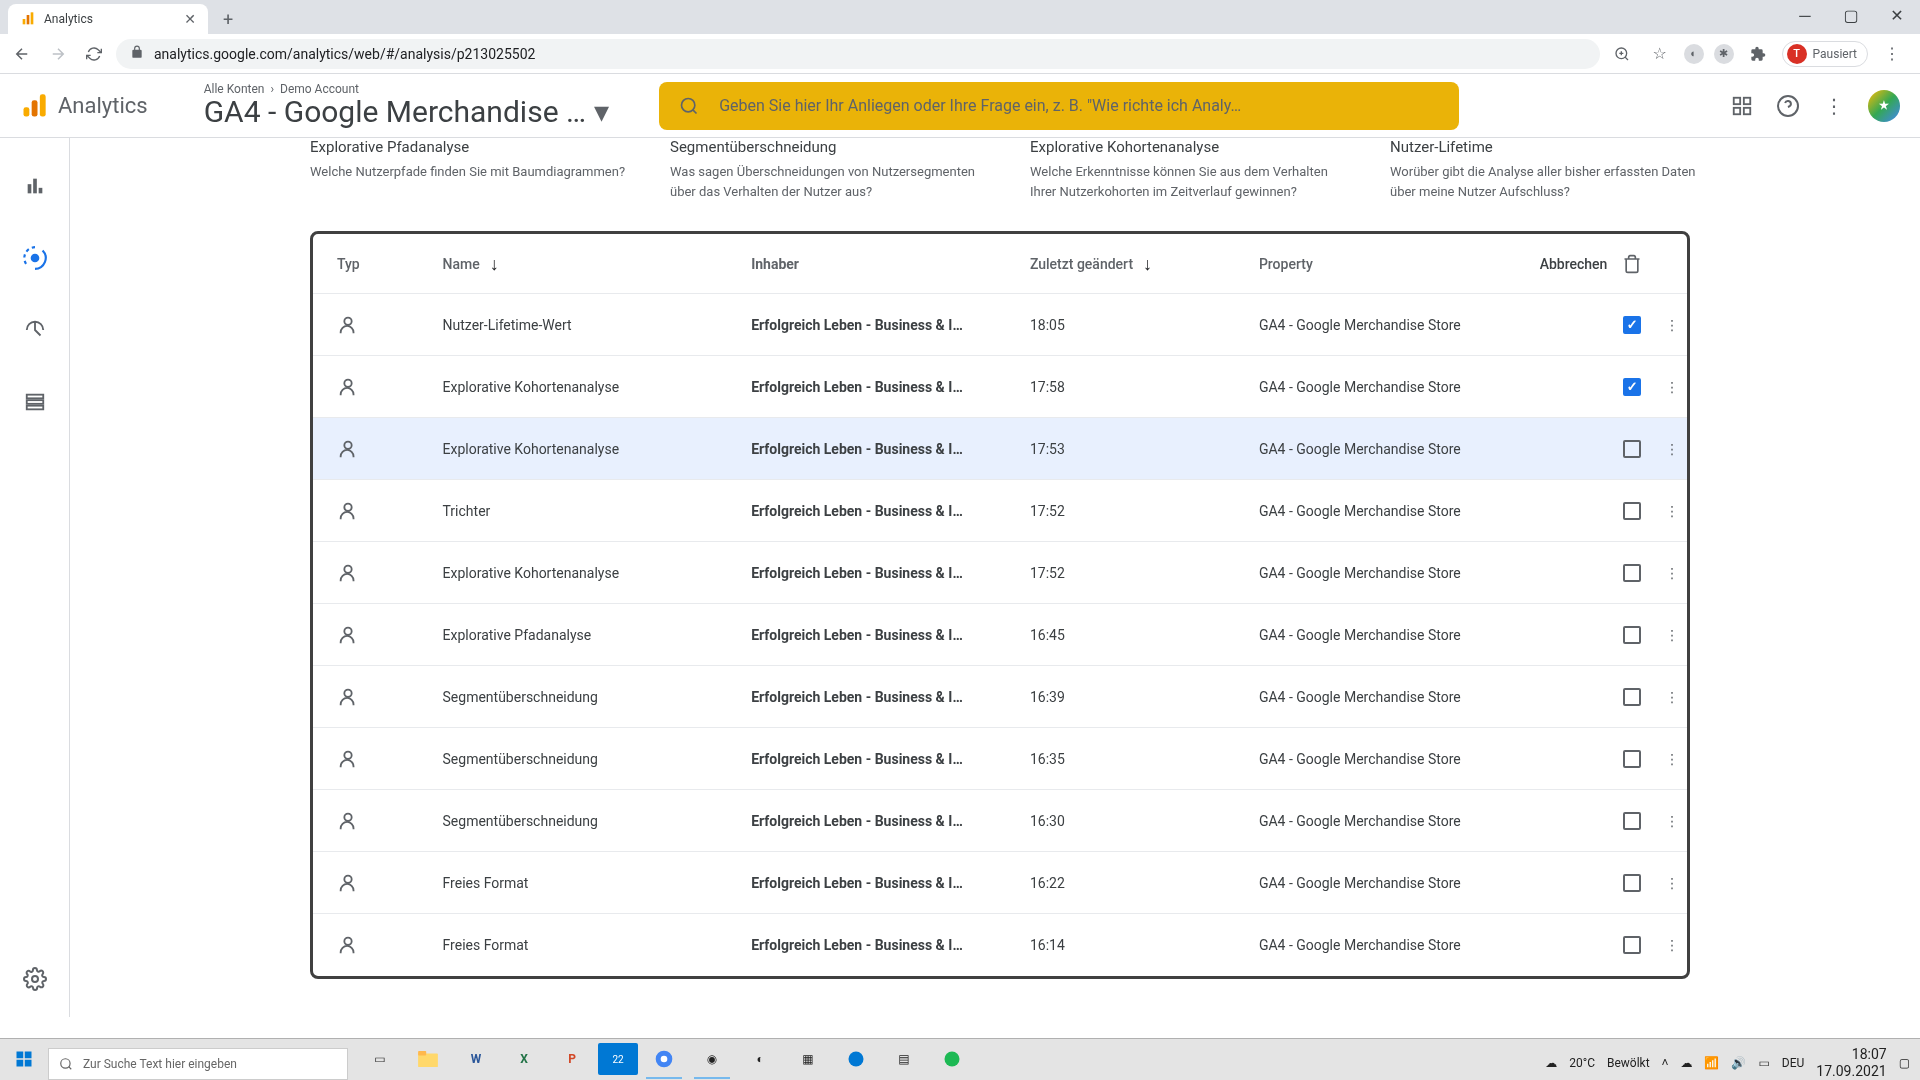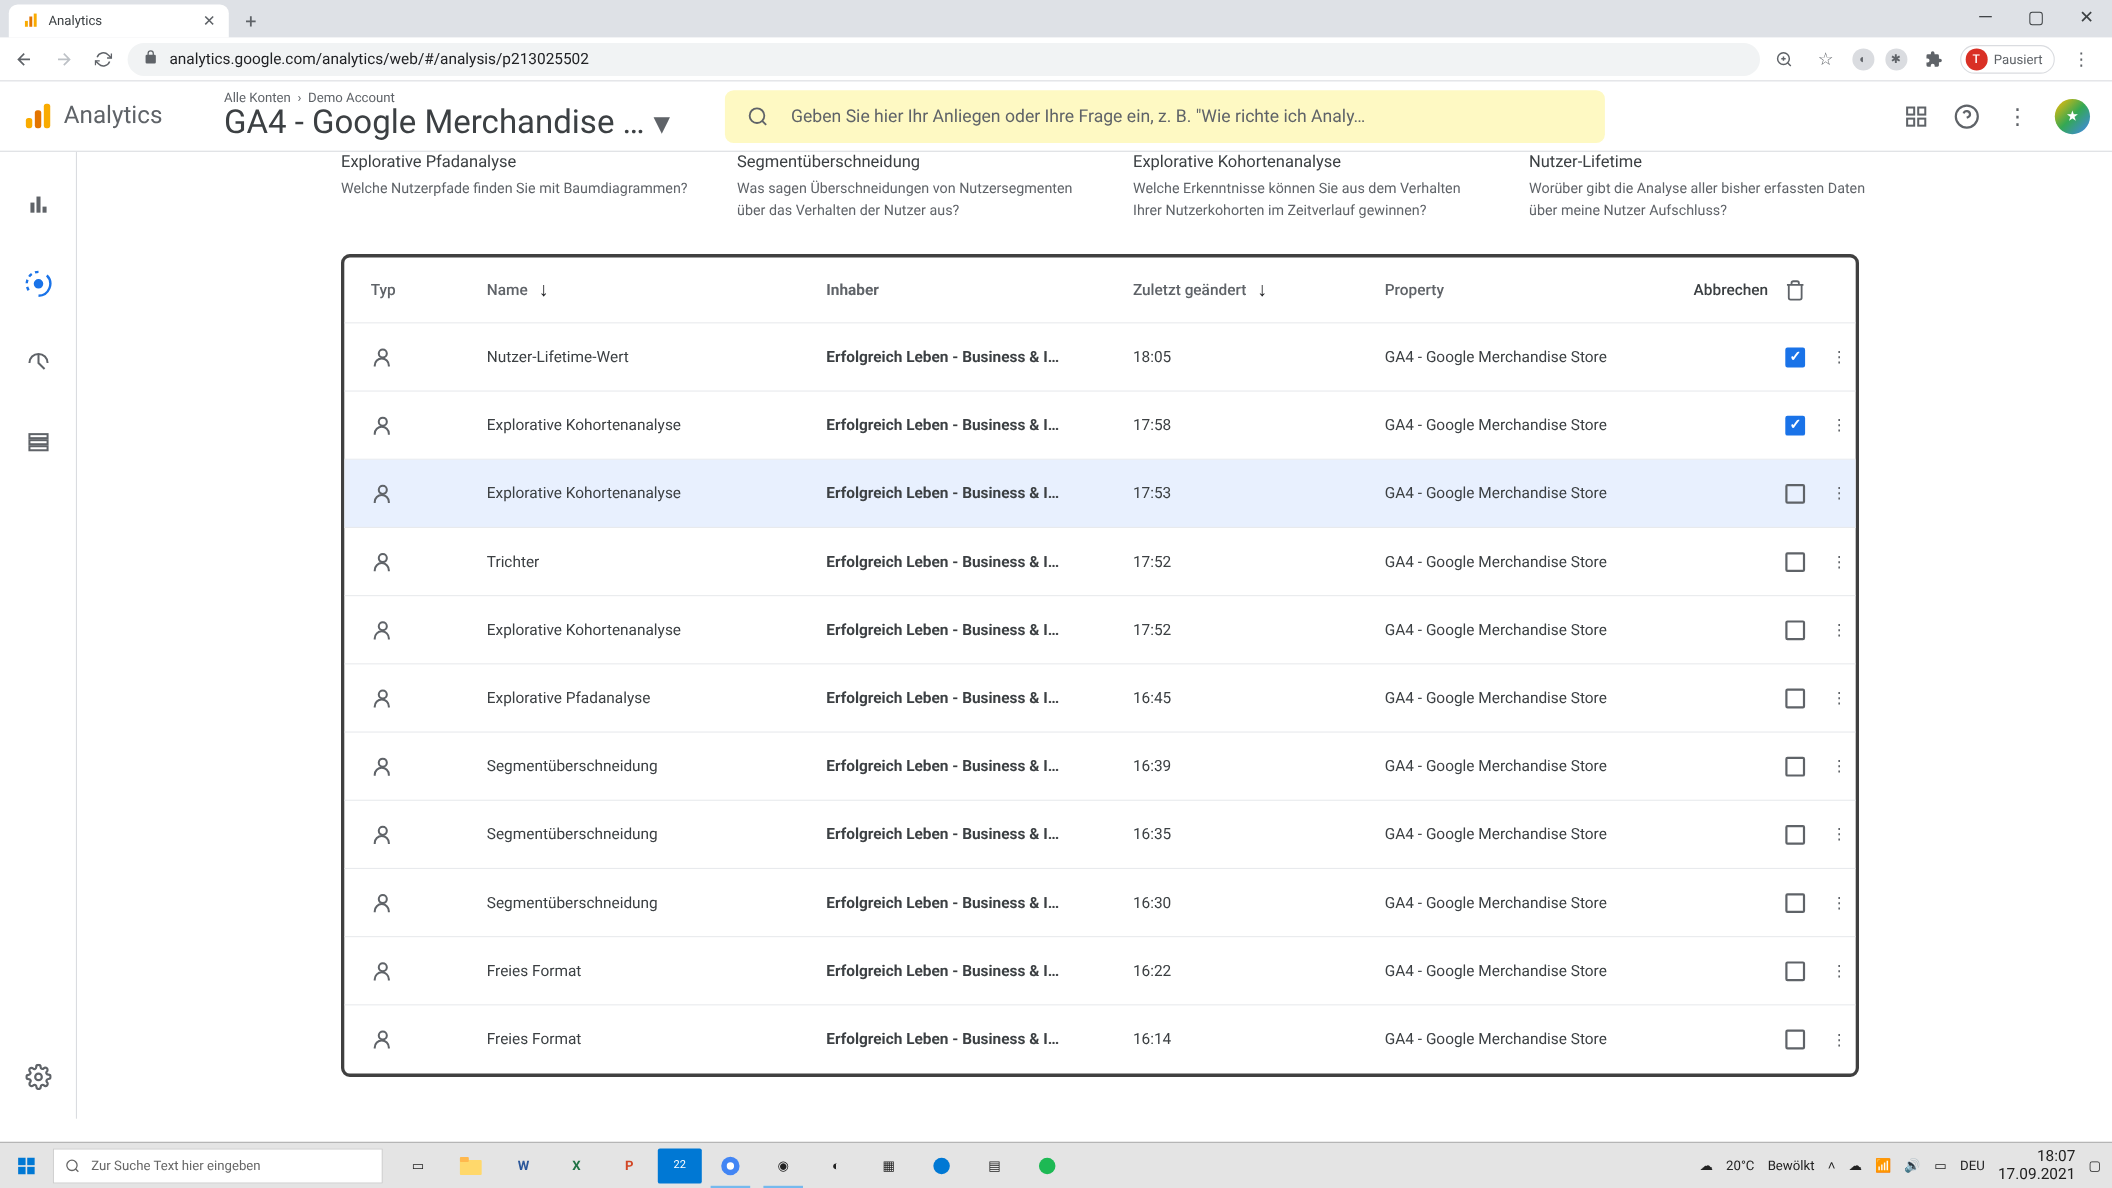--- a/index.html
+++ b/index.html
@@ -25,21 +25,21 @@
 .profile-chip { display:flex; align-items:center; gap:6px; border:1px solid #dadce0; border-radius:16px; padding:2px 10px 2px 4px; font-size:12px; color:#5f6368;}
 .profile-avatar { width:20px; height:20px; border-radius:50%; background:#d93025; color:#fff; display:flex; align-items:center; justify-content:center; font-size:11px; font-weight:500;}
 
 
 .app-header { height: 64px; display:flex; align-items:center; padding: 0 20px; border-bottom: 1px solid #dadce0; gap: 20px; }
 .ga-logo { display:flex; align-items:center; gap:10px; }
 .ga-logo-text { font-size: 22px; color:#5f6368; }
 .crumbs { display:flex; flex-direction:column; margin-left: 36px; }
 .crumb-top { font-size:12px; color:#5f6368; display:flex; align-items:center; gap:6px;}
 .crumb-main { font-size:30px; color:#3c4043; display:flex; align-items:center; gap:8px; margin-top:-2px;}
-.searchbox { flex:0 0 800px; margin-left: 30px; background:#fef9c3; border-radius:8px; height:48px; display:flex; align-items:center; padding:0 20px; gap:20px; color:#5f6368; font-size:16px;}
+.searchbox { flex:0 0 800px; margin-left: 30px; background:#eab308; border-radius:8px; height:48px; display:flex; align-items:center; padding:0 20px; gap:20px; color:#5f6368; font-size:16px;}
 .header-actions { margin-left:auto; display:flex; align-items:center; gap:22px; color:#5f6368;}
 .hdr-icon { width:24px; height:24px; display:flex; align-items:center; justify-content:center; }
 .user-badge { width:32px; height:32px; border-radius:50%; background:linear-gradient(135deg,#fbbc04,#34a853,#4285f4); display:flex; align-items:center; justify-content:center; font-size:11px; color:#fff; font-weight:bold;}
 
 
 .main-wrap { display:flex; height: calc(1017px - 64px - 74px); }
 .leftrail { width:70px; border-right:1px solid #dadce0; display:flex; flex-direction:column; align-items:center; padding-top:30px; gap:36px; position:relative;}
 .rail-icon { width:36px; height:36px; display:flex; align-items:center; justify-content:center; color:#5f6368; border-radius:50%;}
 .rail-icon.active { color:#1a73e8; }
 .rail-bottom { position:absolute; bottom:20px; }
@@ -65,21 +65,21 @@
 .c-cancel { width:90px; text-align:right; }
 .c-del { width:50px; display:flex; align-items:center; justify-content:center; color:#5f6368;}
 .c-more { width:30px; display:flex; align-items:center; justify-content:center; color:#5f6368;}
 .sort-arrow { font-size:18px; color:#202124; }
 .checkbox { width:18px; height:18px; border:2px solid #5f6368; border-radius:2px; display:inline-flex; align-items:center; justify-content:center;}
 .checkbox.checked { background:#1a73e8; border-color:#1a73e8; }
 .checkbox.checked::after { content:"✓"; color:#fff; font-size:13px; font-weight:bold; line-height:1;}
 .c-check { width:50px; display:flex; align-items:center; justify-content:center;}
 
 
-.taskbar { position:fixed; bottom:0; left:0; right:0; height:42px; background:#e4e4e4; border-top:1px solid #b0b0b0; display:flex; align-items:center; font-size:12px; color:#222;}
+.taskbar { position:fixed; bottom:0; left:0; right:0; height:42px; background:#e4e4e4; border-top:1px solid #b0b0b0; display:flex; align-items:flex-end; font-size:12px; color:#222;}
 .tb-start { width:48px; height:42px; display:flex; align-items:center; justify-content:center;}
 .tb-search { flex:0 0 300px; height:32px; background:#fff; border:1px solid #ccc; display:flex; align-items:center; padding:0 10px; gap:10px; color:#666; margin-right:10px;}
 .tb-apps { display:flex; align-items:center; gap:4px; height:42px;}
 .tb-app { width:44px; height:40px; display:flex; align-items:center; justify-content:center; position:relative;}
 .tb-app.active::after { content:""; position:absolute; bottom:0; left:4px; right:4px; height:2px; background:#76b9ed;}
 .tb-tray { margin-left:auto; display:flex; align-items:center; gap:12px; padding-right:10px; color:#222;}
 .tb-clock { text-align:right; line-height:1.2; font-size:14px;}
 </style>
 </head>
 <body style="zoom: 1; transform: scale(1);">

